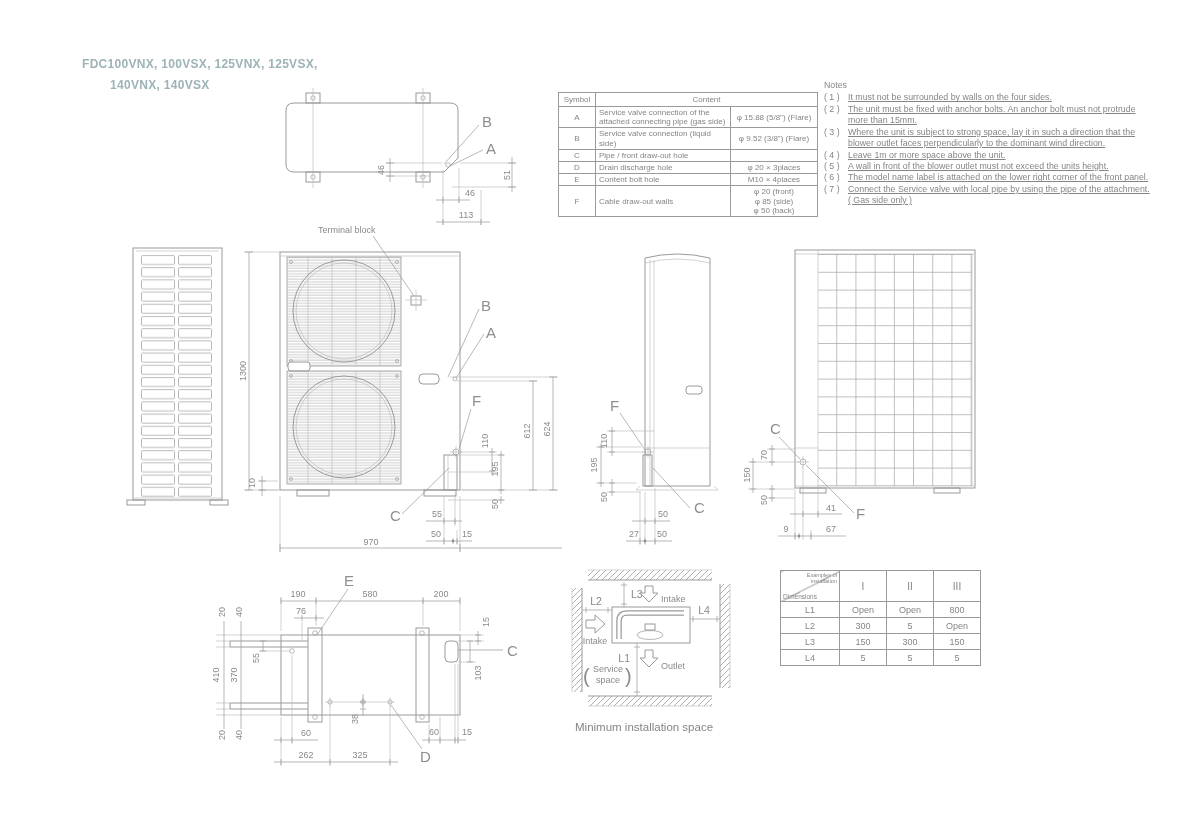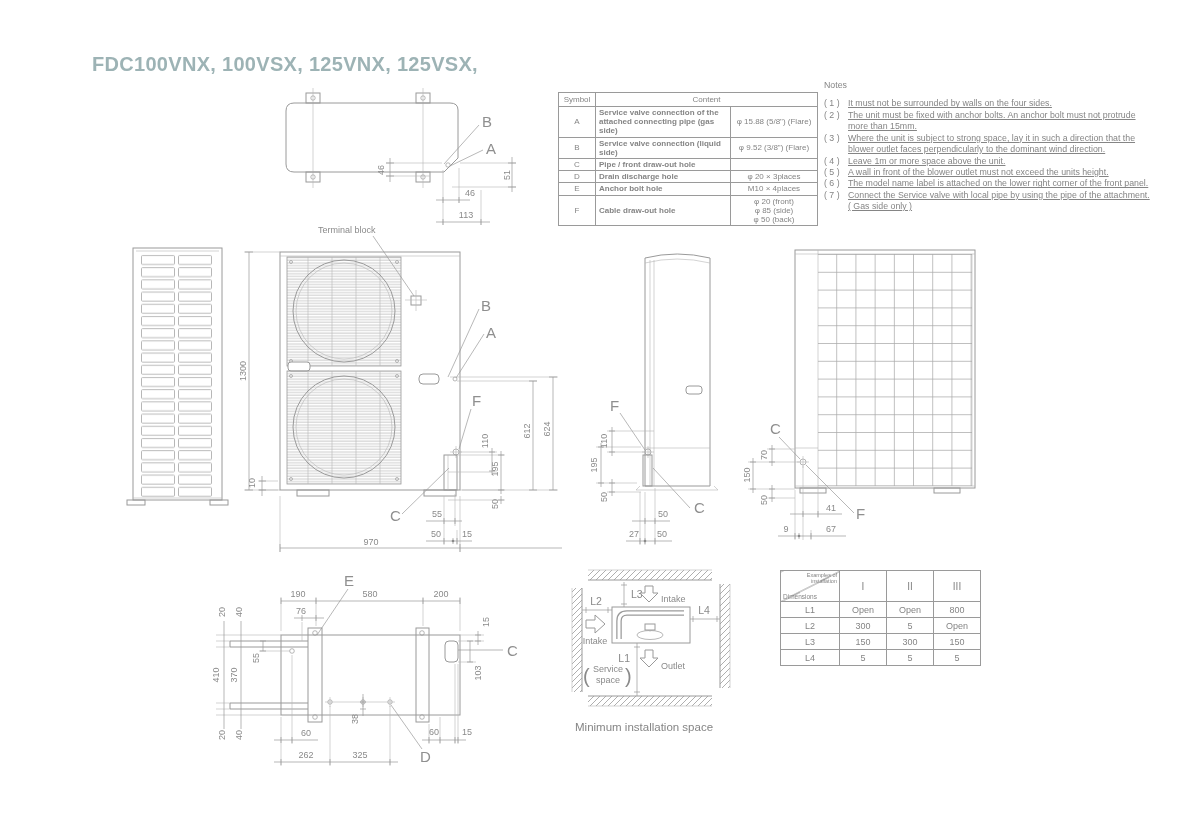--- a/index.html
+++ b/index.html
@@ -14,37 +14,37 @@
   .wf{fill:#fff;stroke:#9a9a9a;stroke-width:1;}
   text{font-family:"Liberation Sans",sans-serif;fill:#8a8a8a;}
   .td{font-size:9px;text-anchor:middle;}
   .tds{font-size:9px;}
   .tl{font-size:15px;fill:#8f8f8f;}
   .tL{font-size:10.5px;}
   .cap{font-size:11.5px;fill:#858585;}
   .small{font-size:9px;}
 
   
-  .title{position:absolute;left:92px;top:54px;color:#9db3b5;font-weight:bold;
-         font-size:20px;line-height:21px;letter-spacing:.3px;}
+  .title{position:absolute;left:82px;top:54px;color:#9db3b5;font-weight:bold;
+         font-size:12px;line-height:21px;letter-spacing:.3px;}
   .title .l2{margin-left:28px;}
 
   
   .stbl{position:absolute;left:558px;top:92px;border-collapse:collapse;
         color:#858585;font-size:8px;line-height:1.15;}
   .stbl td{border:1px solid #9a9a9a;padding:1px 3px;vertical-align:middle;}
   .stbl .sym{width:30px;text-align:center;}
-  .stbl .desc{width:128px;font-weight:bold;}
+  .stbl .desc{width:128px;}
   .stbl .val{width:80px;text-align:center;}
   .stbl .hdr td{text-align:center;height:11px;}
 
   
   .notes{position:absolute;left:824px;top:80px;width:330px;color:#858585;
          font-size:8.8px;line-height:1.3;}
-  .notes .nh{margin-bottom:7px;}
+  .notes .nh{margin-bottom:1px;}
   .note{display:flex;}
   .nnum{flex:0 0 24px;}
   .ntxt{flex:1;text-decoration:underline;}
 
   
   .itbl{position:absolute;left:780px;top:570px;border-collapse:collapse;
         color:#858585;font-size:9px;}
   .itbl td{border:1px solid #9a9a9a;text-align:center;width:46px;height:15px;padding:0;}
   .itbl td.corner{width:58px;height:30px;position:relative;
      background:linear-gradient(to bottom right,transparent calc(50% - .5px),#9a9a9a calc(50% - .5px),#9a9a9a calc(50% + .5px),transparent calc(50% + .5px));}
@@ -52,20 +52,21 @@
   .itbl .cb{position:absolute;left:2px;bottom:1px;font-size:6.5px;}
   .itbl .roman{font-size:10px;}
 </style>
 </head>
 <body>
 
 <div id="canvas">
 
   <div class="title">
     <div class="l1">FDC100VNX, 100VSX, 125VNX, 125VSX,</div>
+    <div class="l2">140VNX, 140VSX</div>
   </div>
 
   <svg id="draw" width="1200" height="826" viewBox="0 0 1200 826">
     <defs>
       <pattern id="louv" x="140" y="254" width="37" height="12.2" patternUnits="userSpaceOnUse">
         <rect x="1.5" y="1.5" width="33" height="9" rx="1" fill="none" stroke="#a8a8a8" stroke-width="0.8"></rect>
       </pattern>
       <pattern id="grille" width="6" height="2.7" patternUnits="userSpaceOnUse">
         <path d="M0,1 H6" stroke="#ababab" stroke-width="0.65"></path>
       </pattern>
@@ -398,26 +399,26 @@
       <td class="desc">Pipe / front draw-out hole</td>
       <td class="val"></td>
     </tr>
     <tr>
       <td class="sym">D</td>
       <td class="desc">Drain discharge hole</td>
       <td class="val">φ 20 × 3places</td>
     </tr>
     <tr>
       <td class="sym">E</td>
-      <td class="desc">Anchor bolt hole</td>
+      <td class="desc">Content bolt hole</td>
       <td class="val">M10 × 4places</td>
     </tr>
     <tr>
       <td class="sym">F</td>
-      <td class="desc">Cable draw-out hole</td>
+      <td class="desc">Cable draw-out walls</td>
       <td class="val">
         <div>φ 20  (front)</div>
         <div>φ 85  (side)</div>
         <div>φ 50  (back)</div>
       </td>
     </tr>
   </tbody>
     </table>
 
   <div class="notes">

